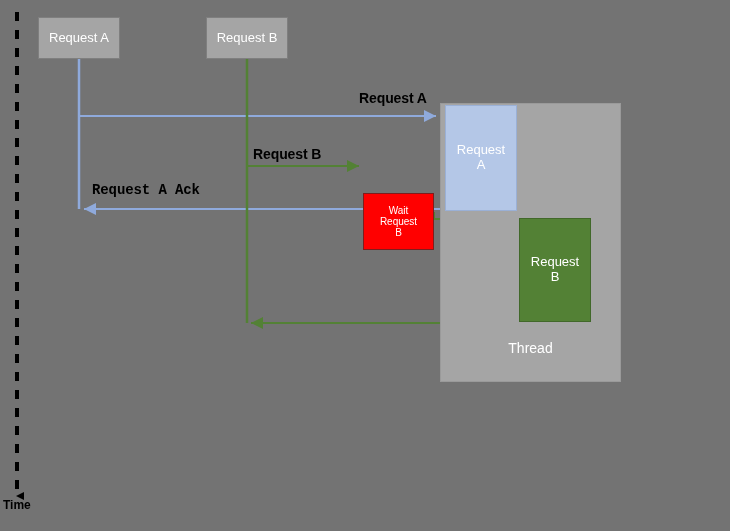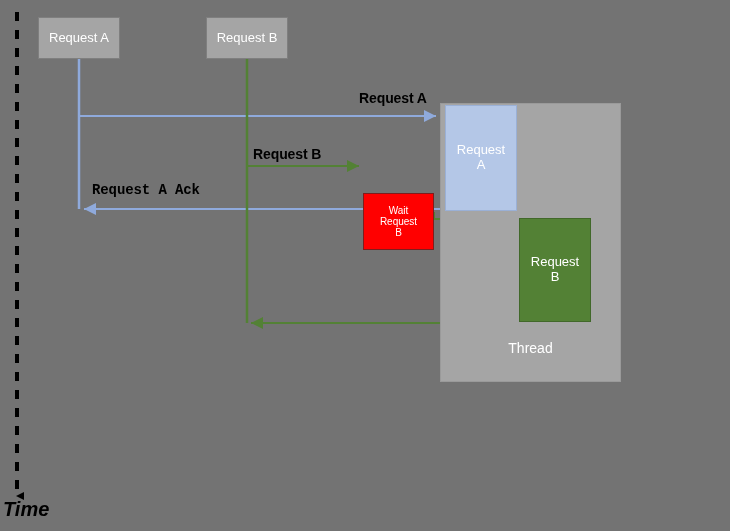--- a/index.html
+++ b/index.html
@@ -67,24 +67,23 @@
     position: absolute;
     color: #000000;
     font-size: 14px;
     font-weight: bold;
     white-space: nowrap;
     letter-spacing: -0.1px;
   }
   .axis-label {
     position: absolute;
     color: #000000;
-    font-size: 20px;
+    font-size: 12px;
     font-weight: bold;
     white-space: nowrap;
-    font-style: italic;
   }
 </style>
 </head>
 <body>
 
 <div id="canvas">
 
   <svg id="svg-layer" viewBox="0 0 730 531" xmlns="http://www.w3.org/2000/svg">
     <defs>
       <marker id="arrow-blue" markerWidth="7" markerHeight="7" refX="6" refY="3" orient="auto" markerUnits="strokeWidth">

